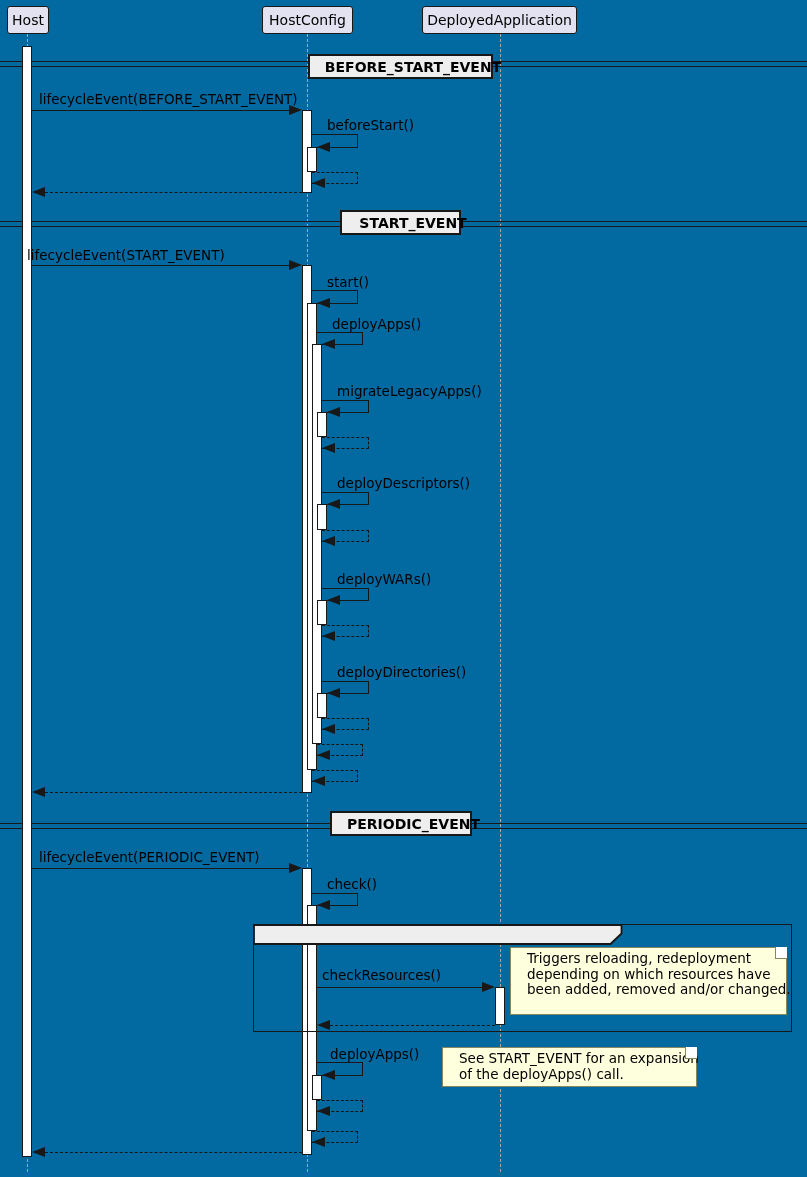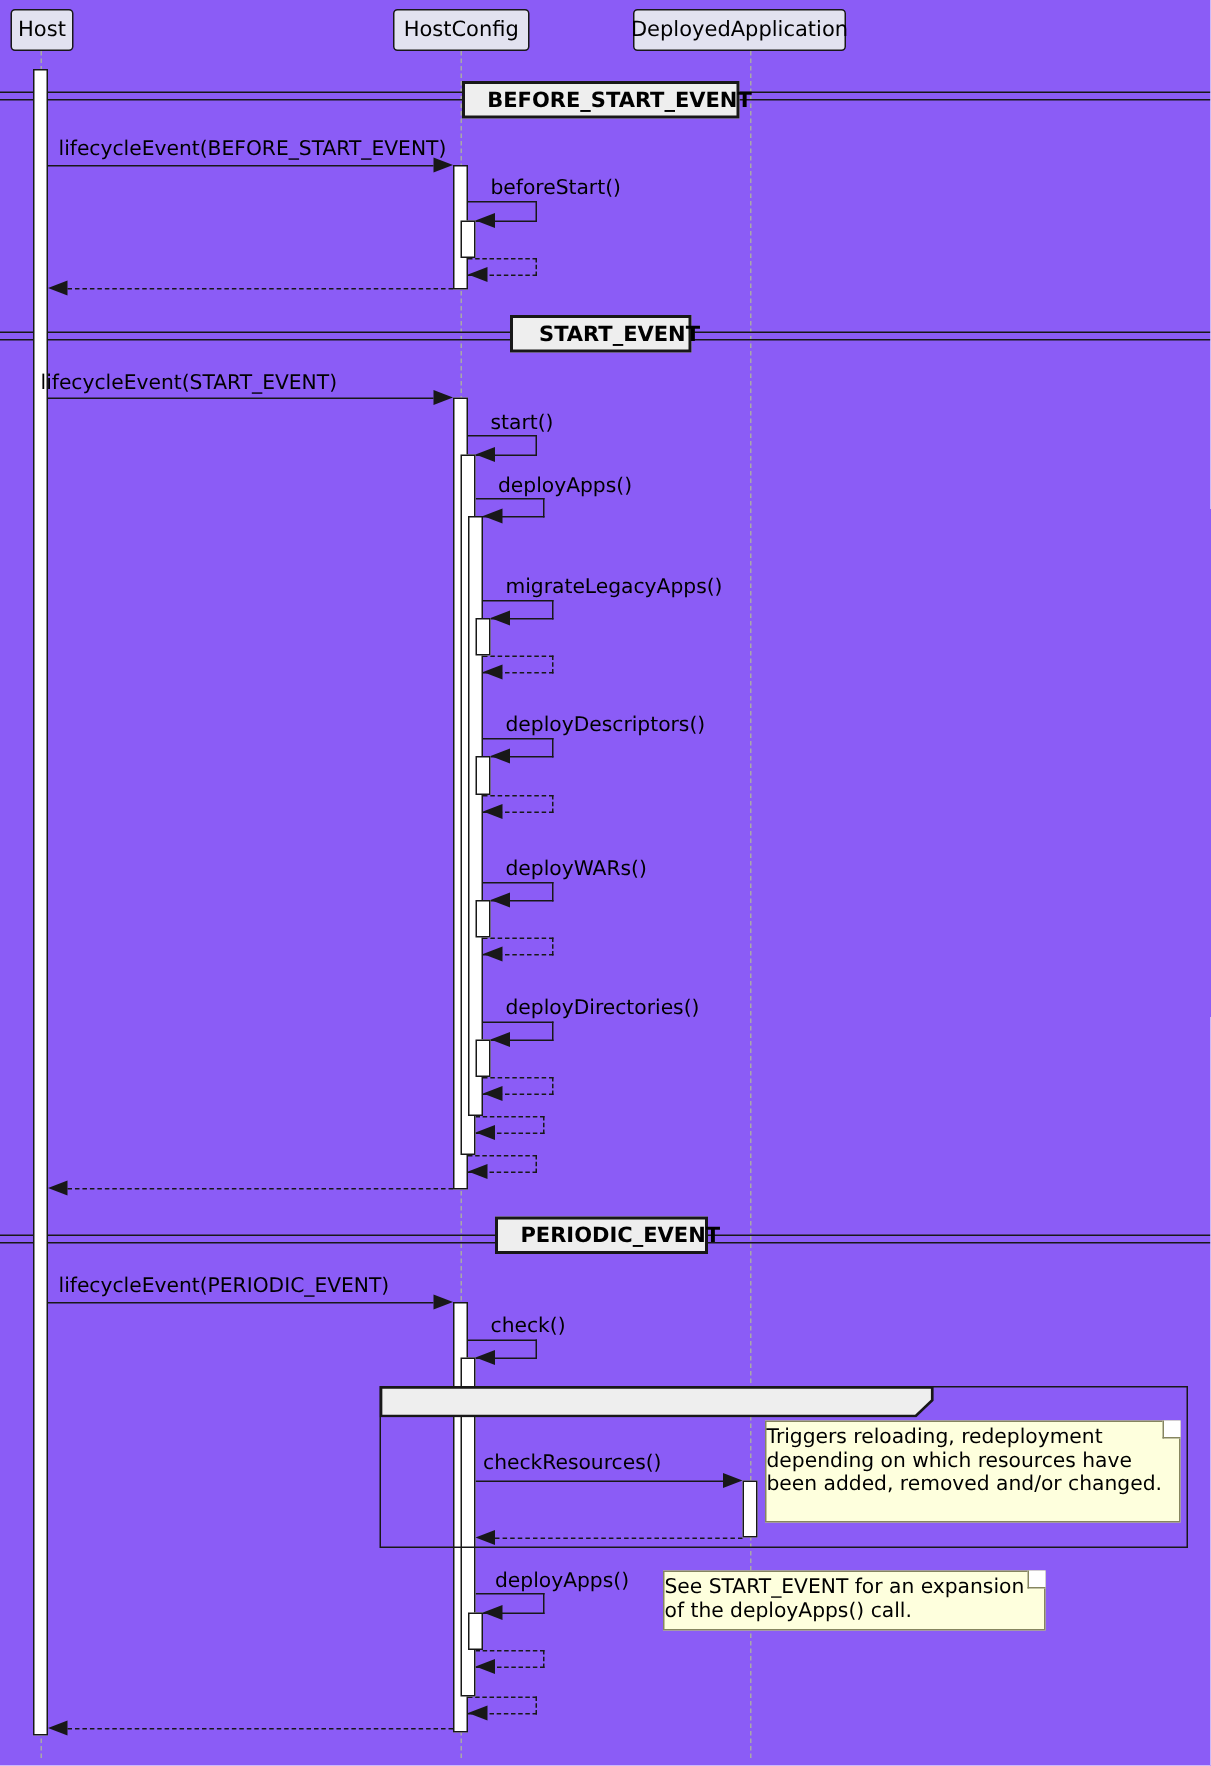--- a/index.html
+++ b/index.html
@@ -1,16 +1,16 @@
 <!DOCTYPE html>
 <html><head>
 <meta charset="utf-8">
 <style>
   html,body{margin:0;padding:0;background:#fff;}
-  #canvas{position:relative;width:807px;height:1177px;background:#8b5cf6;overflow:hidden;
+  #canvas{position:relative;width:807px;height:1177px;background:#0369a1;overflow:hidden;
           font-family:"DejaVu Sans","Liberation Sans",sans-serif;color:#000;}
   
   .lifeline{position:absolute;width:0;border-left:1px dashed #A8A8A8;z-index:1;}
   
   .pbox{position:absolute;height:28px;box-sizing:border-box;background:#E2E2F0;
         border:1.5px solid #181818;border-radius:3px;display:flex;align-items:center;
         justify-content:center;font-size:14px;white-space:nowrap;z-index:6;}
   
   .bar{position:absolute;width:10px;box-sizing:border-box;background:#fff;
        border:1.2px solid #181818;z-index:4;}
@@ -30,37 +30,37 @@
        border-bottom:5px solid transparent;border-right:13px solid #181818;z-index:5;}
   
   .mlbl{position:absolute;font-size:13.5px;white-space:nowrap;z-index:6;}
   
   .groupbox{position:absolute;box-sizing:border-box;border:1.8px solid #181818;
             background:transparent;z-index:6;pointer-events:none;}
   .ghead{position:absolute;z-index:6;}
   .glbl{position:absolute;font-size:13px;font-weight:bold;white-space:nowrap;z-index:7;}
   
   .note{position:absolute;box-sizing:border-box;background:#FEFFDD;border:1px solid #86865f;
-        font-size:13.5px;line-height:15.5px;padding:3px 0;z-index:6;}
+        font-size:13.5px;line-height:15.5px;padding:3px 16px;z-index:6;}
   .note .fold{position:absolute;top:-1px;right:-1px;width:11px;height:11px;background:#fff;
         border-left:1px solid #86865f;border-bottom:1px solid #86865f;}
   .note span{display:block;white-space:nowrap;}
 </style>
 </head>
 <body>
 
 <div id="canvas">
 
   <div class="lifeline" style="left:27px;top:34px;height:1138px;"></div>
   <div class="lifeline" style="left:307px;top:34px;height:1138px;"></div>
   <div class="lifeline" style="left:500px;top:34px;height:1138px;"></div>
 
   <div class="pbox" style="left:7px;top:6px;width:42px;">Host</div>
   <div class="pbox" style="left:262px;top:6px;width:91px;">HostConfig</div>
-  <div class="pbox" style="left:422px;top:6px;width:142px;">DeployedApplication</div>
+  <div class="pbox" style="left:422px;top:6px;width:155px;">DeployedApplication</div>
 
   <div class="bar" style="left:22px;top:46px;height:1111px;"></div>
 
   <div class="divline" style="top:61px;"></div>
   <div class="divline" style="top:66px;"></div>
   <div class="divbox" style="left:308px;top:54px;width:185px;">BEFORE_START_EVENT</div>
 
   <div class="mlbl" style="left:39px;top:91px;">lifecycleEvent(BEFORE_START_EVENT)</div>
   <div class="lines" style="left:32px;top:110px;width:257px;"></div>
   <div class="arr" style="left:289px;top:105px;"></div>

